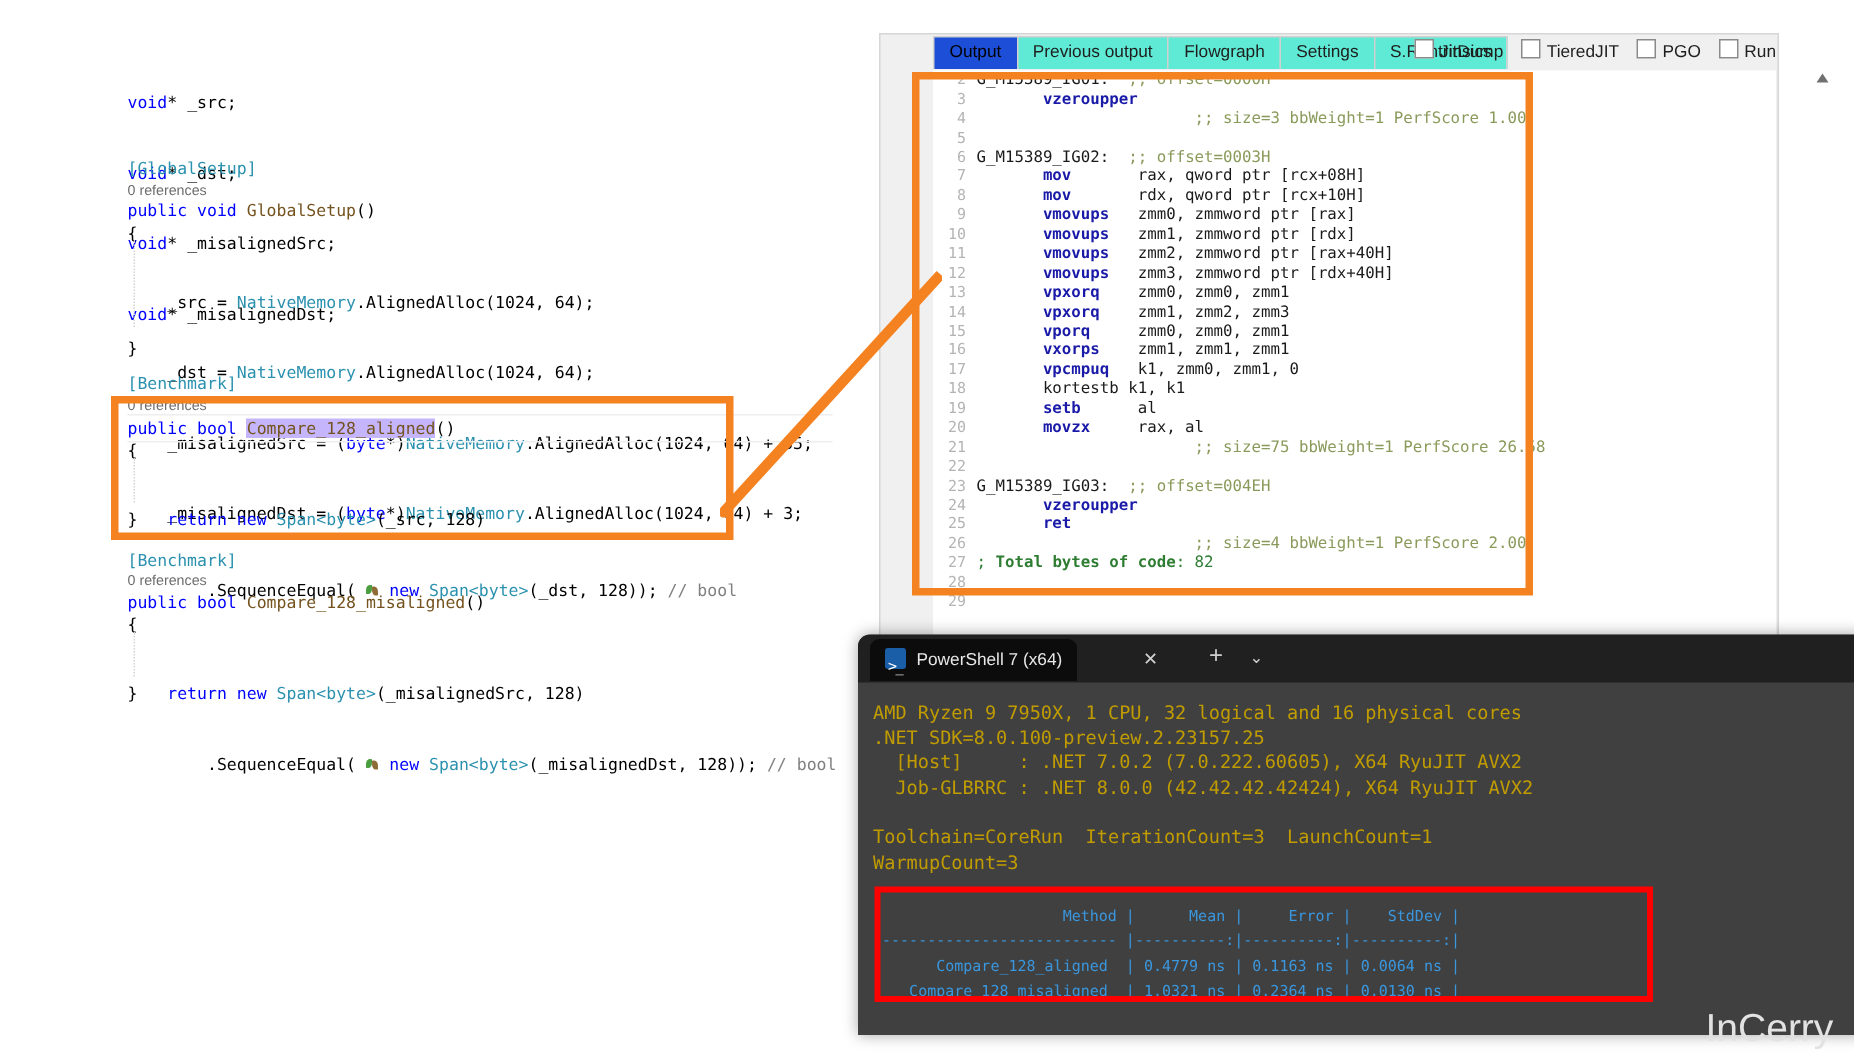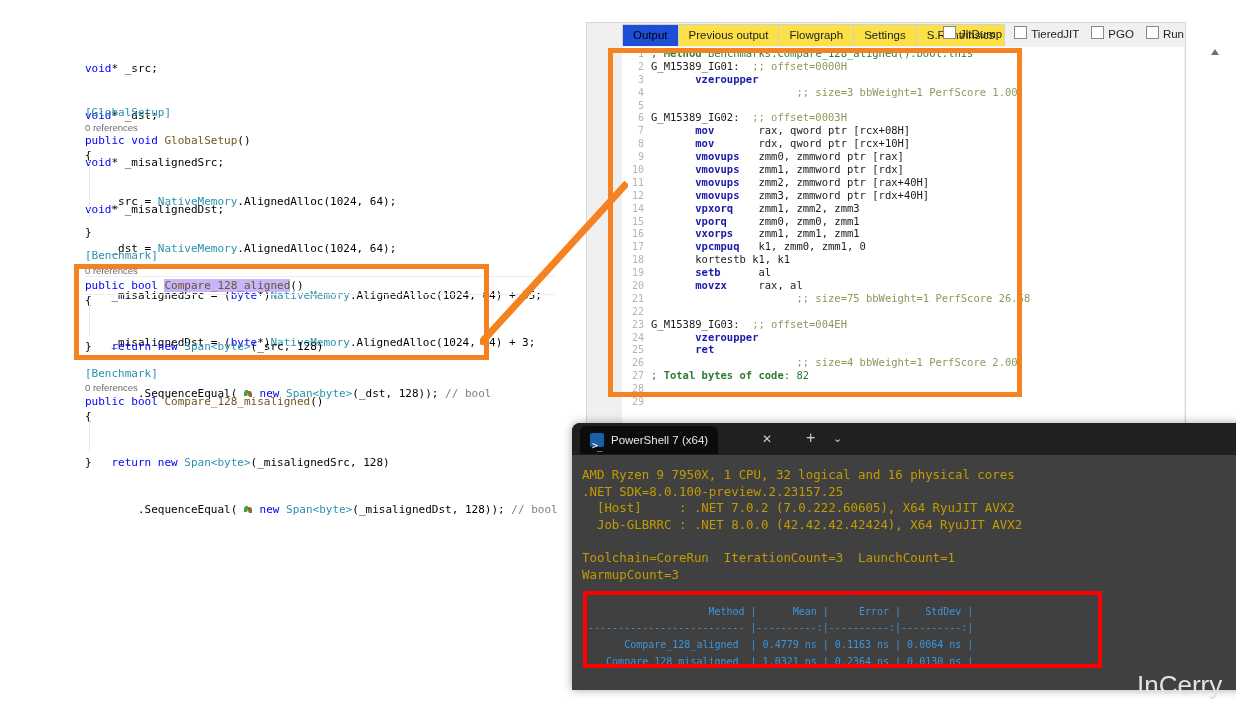--- a/index.html
+++ b/index.html
@@ -62,21 +62,21 @@
   .vs-tick{position:absolute;left:608px;width:11px;height:3px;background:#f0a22e;}
   #vs-blue-mark{position:absolute;left:604px;top:204px;width:16px;height:2px;background:#2c3ea8;}
 
   #tabbar{
     position:absolute;left:622px;top:24px;width:562px;height:23px;
     background:#f0f0f0;
   }
   .tab{
     float:left;height:22px;line-height:21px;padding:0 10px;
     font-size:11.5px;color:#1e1e1e;border:1px solid #d0d0d0;border-bottom:none;
-    background:#fde047;box-sizing:border-box;margin-right:-1px;
+    background:#5eead4;box-sizing:border-box;margin-right:-1px;
   }
   .tab.active{background:#1d4ed8;color:#000;}
   .chk-group{position:absolute;right:0;top:2px;height:20px;}
   .chk{float:left;margin-left:12px;font-size:11.5px;color:#1e1e1e;line-height:16px;text-align:center;}
   .chk .box{
     display:inline-block;width:11px;height:11px;border:1px solid #8a8a8a;
     background:#fff;vertical-align:-1px;margin-right:4px;
   }
 
   #asm-area{
@@ -223,32 +223,32 @@
   <div class="tab">S.R.Intrinsics</div>
   <div class="chk-group">
     <div class="chk"><span class="box"></span><span>JitDump</span></div>
     <div class="chk"><span class="box"></span><span>TieredJIT</span></div>
     <div class="chk"><span class="box"></span><span>PGO</span></div>
     <div class="chk"><span class="box"></span><span>Run</span></div>
   </div>
 </div>
 
 <div id="asm-area">
-    <div class="asm-line"><span class="ln">1</span><span class="a-green">; </span><span class="a-cmt">Method</span><span class="a-green"> Benchmarks:Compare_128_aligned():bool:this</span></div>
     <div class="asm-line"><span class="ln">2</span><span class="a-lbl">G_M15389_IG01:</span><span class="a-cmt2">  ;; offset=0000H</span></div>
     <div class="asm-line"><span class="ln">3</span><span class="a-ins">       vzeroupper</span></div>
     <div class="asm-line"><span class="ln">4</span><span class="a-cmt2">                       ;; size=3 bbWeight=1 PerfScore 1.00</span></div>
     <div class="asm-line"><span class="ln">5</span><span>&nbsp;</span></div>
     <div class="asm-line"><span class="ln">6</span><span class="a-lbl">G_M15389_IG02:</span><span class="a-cmt2">  ;; offset=0003H</span></div>
     <div class="asm-line"><span class="ln">7</span><span class="a-ins">       mov</span><span class="a-op">       rax, qword ptr [rcx+08H]</span></div>
     <div class="asm-line"><span class="ln">8</span><span class="a-ins">       mov</span><span class="a-op">       rdx, qword ptr [rcx+10H]</span></div>
     <div class="asm-line"><span class="ln">9</span><span class="a-ins">       vmovups</span><span class="a-op">   zmm0, zmmword ptr [rax]</span></div>
     <div class="asm-line"><span class="ln">10</span><span class="a-ins">       vmovups</span><span class="a-op">   zmm1, zmmword ptr [rdx]</span></div>
     <div class="asm-line"><span class="ln">11</span><span class="a-ins">       vmovups</span><span class="a-op">   zmm2, zmmword ptr [rax+40H]</span></div>
     <div class="asm-line"><span class="ln">12</span><span class="a-ins">       vmovups</span><span class="a-op">   zmm3, zmmword ptr [rdx+40H]</span></div>
+    <div class="asm-line"><span class="ln">13</span><span class="a-ins">       vpxorq</span><span class="a-op">    zmm0, zmm0, zmm1</span></div>
     <div class="asm-line"><span class="ln">14</span><span class="a-ins">       vpxorq</span><span class="a-op">    zmm1, zmm2, zmm3</span></div>
     <div class="asm-line"><span class="ln">15</span><span class="a-ins">       vporq</span><span class="a-op">     zmm0, zmm0, zmm1</span></div>
     <div class="asm-line"><span class="ln">16</span><span class="a-ins">       vxorps</span><span class="a-op">    zmm1, zmm1, zmm1</span></div>
     <div class="asm-line"><span class="ln">17</span><span class="a-ins">       vpcmpuq</span><span class="a-op">   k1, zmm0, zmm1, 0</span></div>
     <div class="asm-line"><span class="ln">18</span><span class="a-op">       kortestb k1, k1</span></div>
     <div class="asm-line"><span class="ln">19</span><span class="a-ins">       setb</span><span class="a-op">      al</span></div>
     <div class="asm-line"><span class="ln">20</span><span class="a-ins">       movzx</span><span class="a-op">     rax, al</span></div>
     <div class="asm-line"><span class="ln">21</span><span class="a-cmt2">                       ;; size=75 bbWeight=1 PerfScore 26.58</span></div>
     <div class="asm-line"><span class="ln">22</span><span>&nbsp;</span></div>
     <div class="asm-line"><span class="ln">23</span><span class="a-lbl">G_M15389_IG03:</span><span class="a-cmt2">  ;; offset=004EH</span></div>

